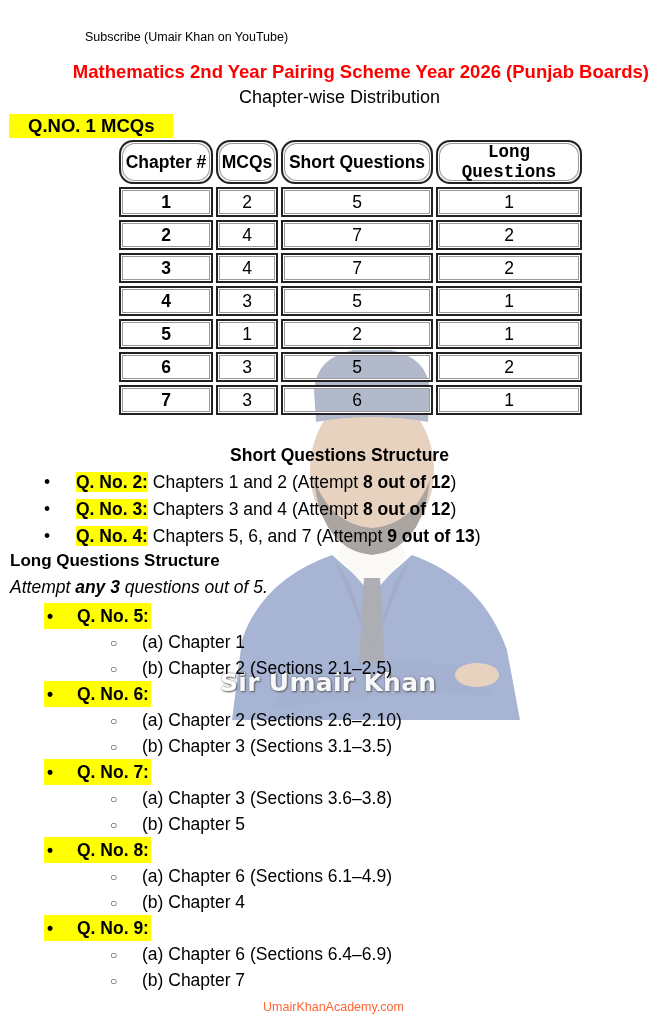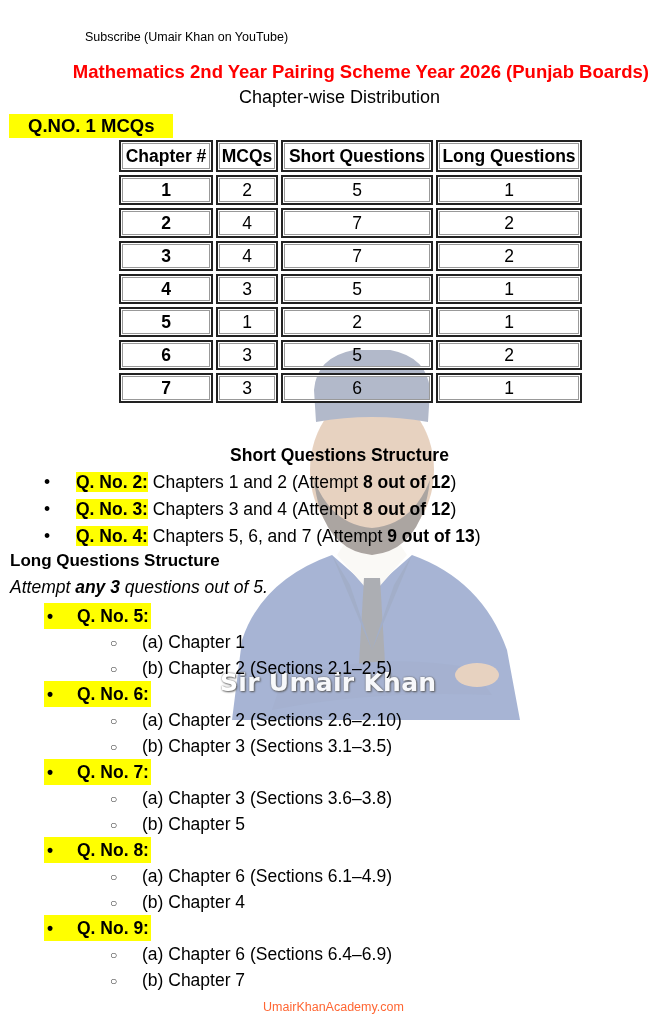--- a/index.html
+++ b/index.html
@@ -10,23 +10,23 @@
   .abs { position: absolute; }
   .watermark { position: absolute; left: 222px; top: 350px; width: 300px; height: 370px; opacity: 0.42; pointer-events: none; }
   .wm-text { position: absolute; left: 220px; top: 668px; font-family: "DejaVu Sans", sans-serif; font-weight: bold; font-size: 25px; color: #ffffff; text-shadow: 0 0 2px #666, 1px 1px 2px #555; opacity: 0.92; letter-spacing: 0.3px; }
   .subscribe { left: 85px; top: 30px; font-size: 12.5px; color: #000000; }
   .title { left: 0; width: 649px; top: 61px; text-align: right; font-size: 18.5px; font-weight: bold; color: #ff0000; padding-left: 36px; box-sizing: border-box; }
   .subtitle { left: 0; width: 649px; top: 87px; text-align: center; font-size: 18px; font-weight: normal; padding-left: 30px; box-sizing: border-box; }
   .hl { background: #ffff00; }
   .mcq-heading { left: 9px; top: 114px; font-size: 18.5px; font-weight: bold; padding: 1px 19px; }
   table.dist { position: absolute; left: 116px; top: 137px; border-collapse: separate; border-spacing: 3px; }
   table.dist td, table.dist th { border: 2px solid #222; box-shadow: inset 0 0 0 1px #fff, inset 0 0 0 2px #999; height: 26px; padding: 0 3px; text-align: center; font-size: 17.5px; background: transparent; }
-  table.dist th { font-weight: bold; height: 28px; }
+  table.dist th { font-weight: bold; height: 28px; border-radius: 14px; }
   table.dist td.ch { font-weight: bold; }
-  .c1 { width: 84px; } .c2 { width: 52px; } .c3 { width: 142px; } .c4 { width: 136px; }
+  .c1 { width: 84px; } .c2 { width: 52px; } .c3 { width: 142px; } .c4 { width: 136px; font-family: Liberation Mono, monospace; }
   .sq-heading { left: 0; width: 649px; top: 445px; text-align: center; font-size: 17.5px; font-weight: bold; padding-left: 30px; box-sizing: border-box; }
   ul.sq { position: absolute; left: 40px; top: 469px; margin: 0; padding: 0; list-style: none; font-size: 17.5px; }
   ul.sq li { height: 27px; line-height: 26px; position: relative; padding-left: 36px; white-space: nowrap; }
   ul.sq li .dot { position: absolute; left: 4px; top: 0; }
   .lq-heading { left: 10px; top: 551px; font-size: 17px; font-weight: bold; }
   .lq-note { left: 10px; top: 577px; font-size: 17.5px; font-style: italic; }
   .lq-list { position: absolute; left: 44px; top: 603px; font-size: 17.5px; }
   .lq-item { height: 26px; line-height: 26px; }
   .lq-q { display: inline-block; background: #ffff00; padding-right: 2px; font-weight: bold; }
   .lq-q .dot { display: inline-block; width: 33px; padding-left: 3px; box-sizing: border-box; }

